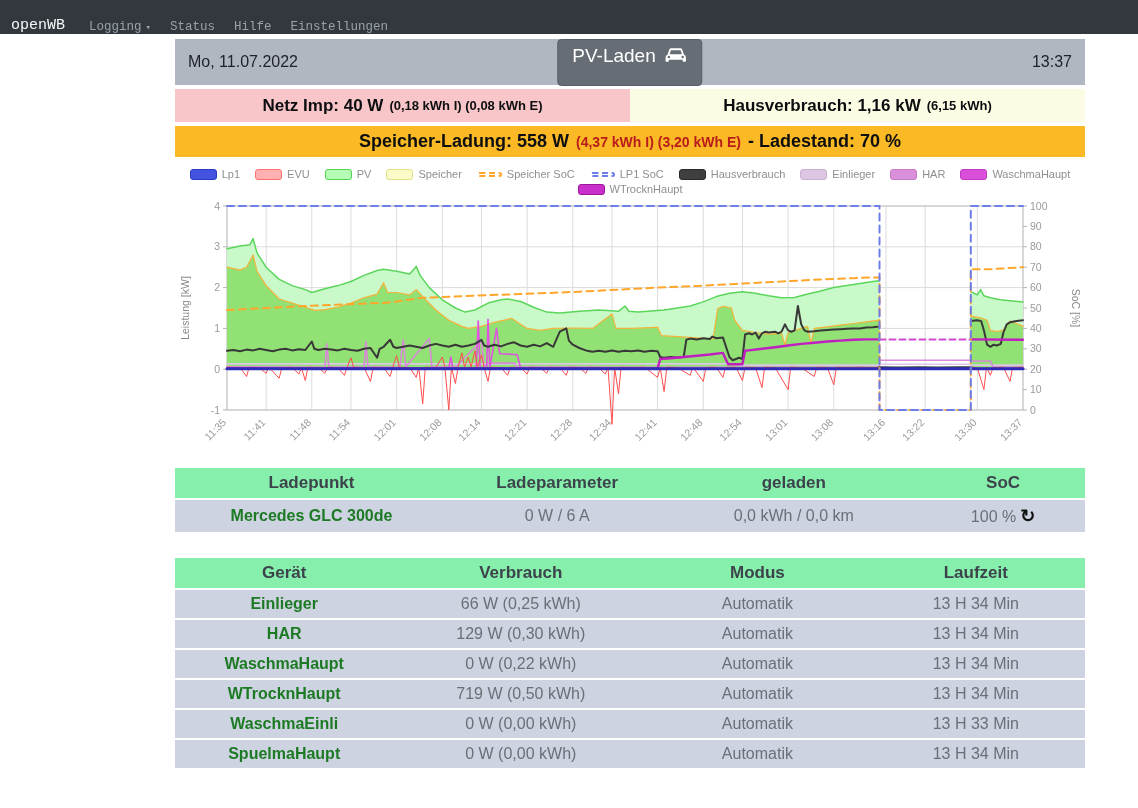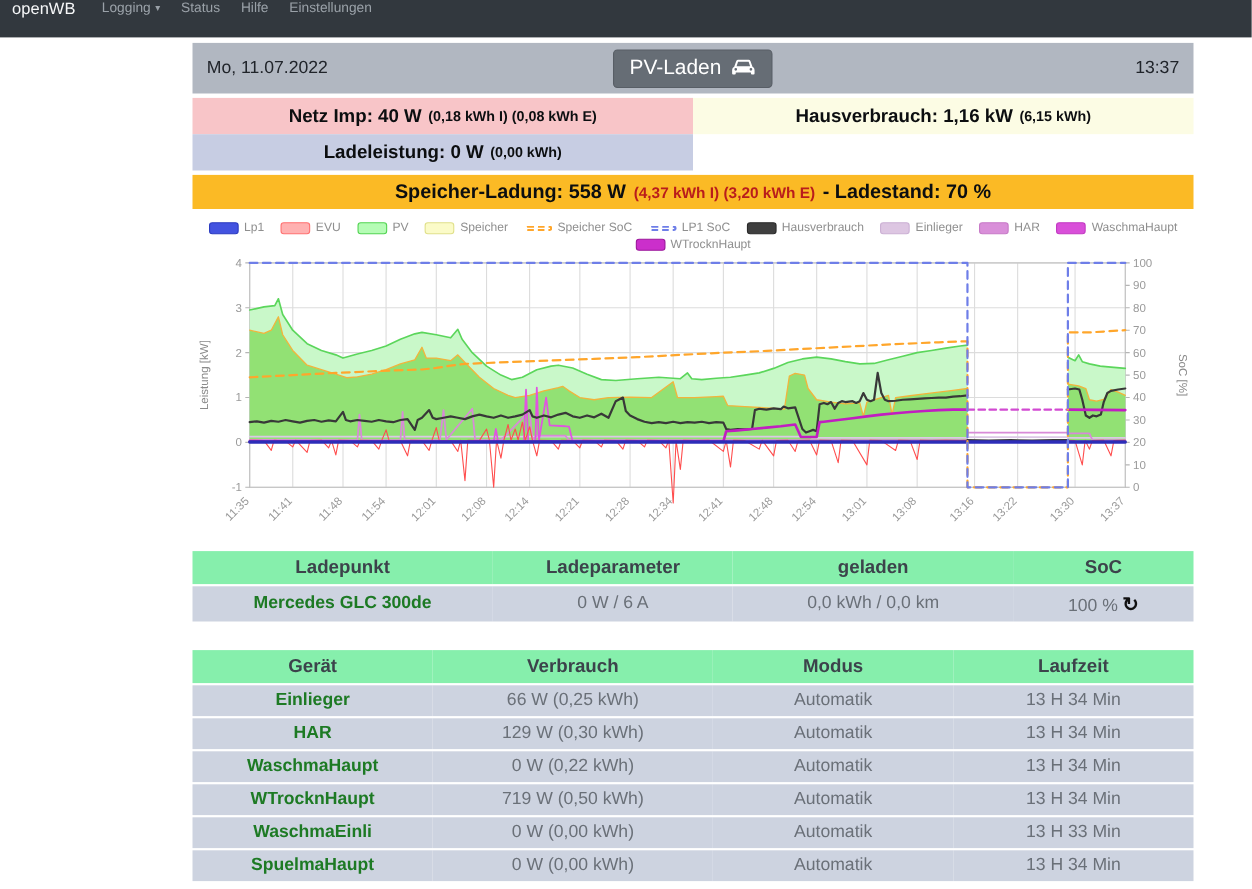--- a/index.html
+++ b/index.html
@@ -1,30 +1,30 @@
 <!DOCTYPE html>
 <html><head>
 <meta charset="utf-8">
 <style>
   * { box-sizing: border-box; }
   body { margin:0; background:#ffffff; font-family:"Liberation Sans", sans-serif; }
 
   
-  .navbar { height:34px; background:#32383e; display:flex; align-items:flex-start; padding:0 11px; }
+  .navbar { height:34px; background:#32383e; display:flex; align-items:flex-end; padding:0 11px;font-family:Liberation Mono, monospace; }
   .brand  { color:#f6f7f8; font-size:15px; margin-right:24px; cursor:pointer; }
   .nav-item { color:#9aa1a8; font-size:12.5px; margin-right:19px; cursor:pointer; display:flex; align-items:center; gap:4px; }
   .caret { font-size:9px; color:#9aa1a8; }
 
   .container { width:910px; margin-left:175px; }
 
   
   .header-bar { margin-top:5px; height:46px; background:#b1b7c1; display:flex; align-items:center; padding:0 13px; position:relative; }
   .hdr-date { font-size:16px; color:#20242a; }
   .hdr-time { font-size:16px; color:#20242a; margin-left:auto; }
-  .mode-btn { position:absolute; left:50%; transform:translateX(-50%); background:#666d75; border:1px solid #585e66; border-radius:4px; color:#fff; font-size:19px; padding:5px 14px 6px; display:flex; align-items:center; gap:9px; cursor:pointer; }
+  .mode-btn { position:absolute; left:50%; transform:translateX(-50%); background:#666d75; border:1px solid #585e66; border-radius:4px; color:#fff; font-size:19px; padding:5px 14px 18px; display:flex; align-items:center; gap:9px; cursor:pointer; }
 
   
   .boxes { margin-top:4px; display:grid; grid-template-columns:1fr 1fr; }
   .sbox { height:33px; display:flex; align-items:center; justify-content:center; gap:6px; white-space:nowrap; }
   .sbox .big { font-weight:bold; font-size:17px; color:#0c0e10; }
   .sbox .small { font-weight:bold; font-size:13px; color:#0c0e10; }
   .bg-pv   { background:#c6f6c6; }
   .bg-netz { background:#f8c5c8; }
   .bg-haus { background:#fcfce4; }
   .bg-lade { background:#c7cde3; }
@@ -76,24 +76,20 @@
   </div>
 
   <div class="boxes">
     <div class="sbox bg-netz">
       <span class="big">Netz Imp: 40 W</span>
       <span class="small">(0,18 kWh I) (0,08 kWh E)</span>
     </div>
     <div class="sbox bg-haus">
       <span class="big">Hausverbrauch: 1,16 kW</span>
       <span class="small">(6,15 kWh)</span>
-    </div>
-    <div class="sbox bg-lade">
-      <span class="big">Ladeleistung: 0 W</span>
-      <span class="small">(0,00 kWh)</span>
     </div>
   </div>
 
   <div class="speicher-bar">
     <span class="big">Speicher-Ladung: 558 W</span>
     <span class="small">(4,37 kWh I) (3,20 kWh E)</span>
     <span class="big">- Ladestand: 70 %</span>
   </div>
 
   <div class="chart-card">

